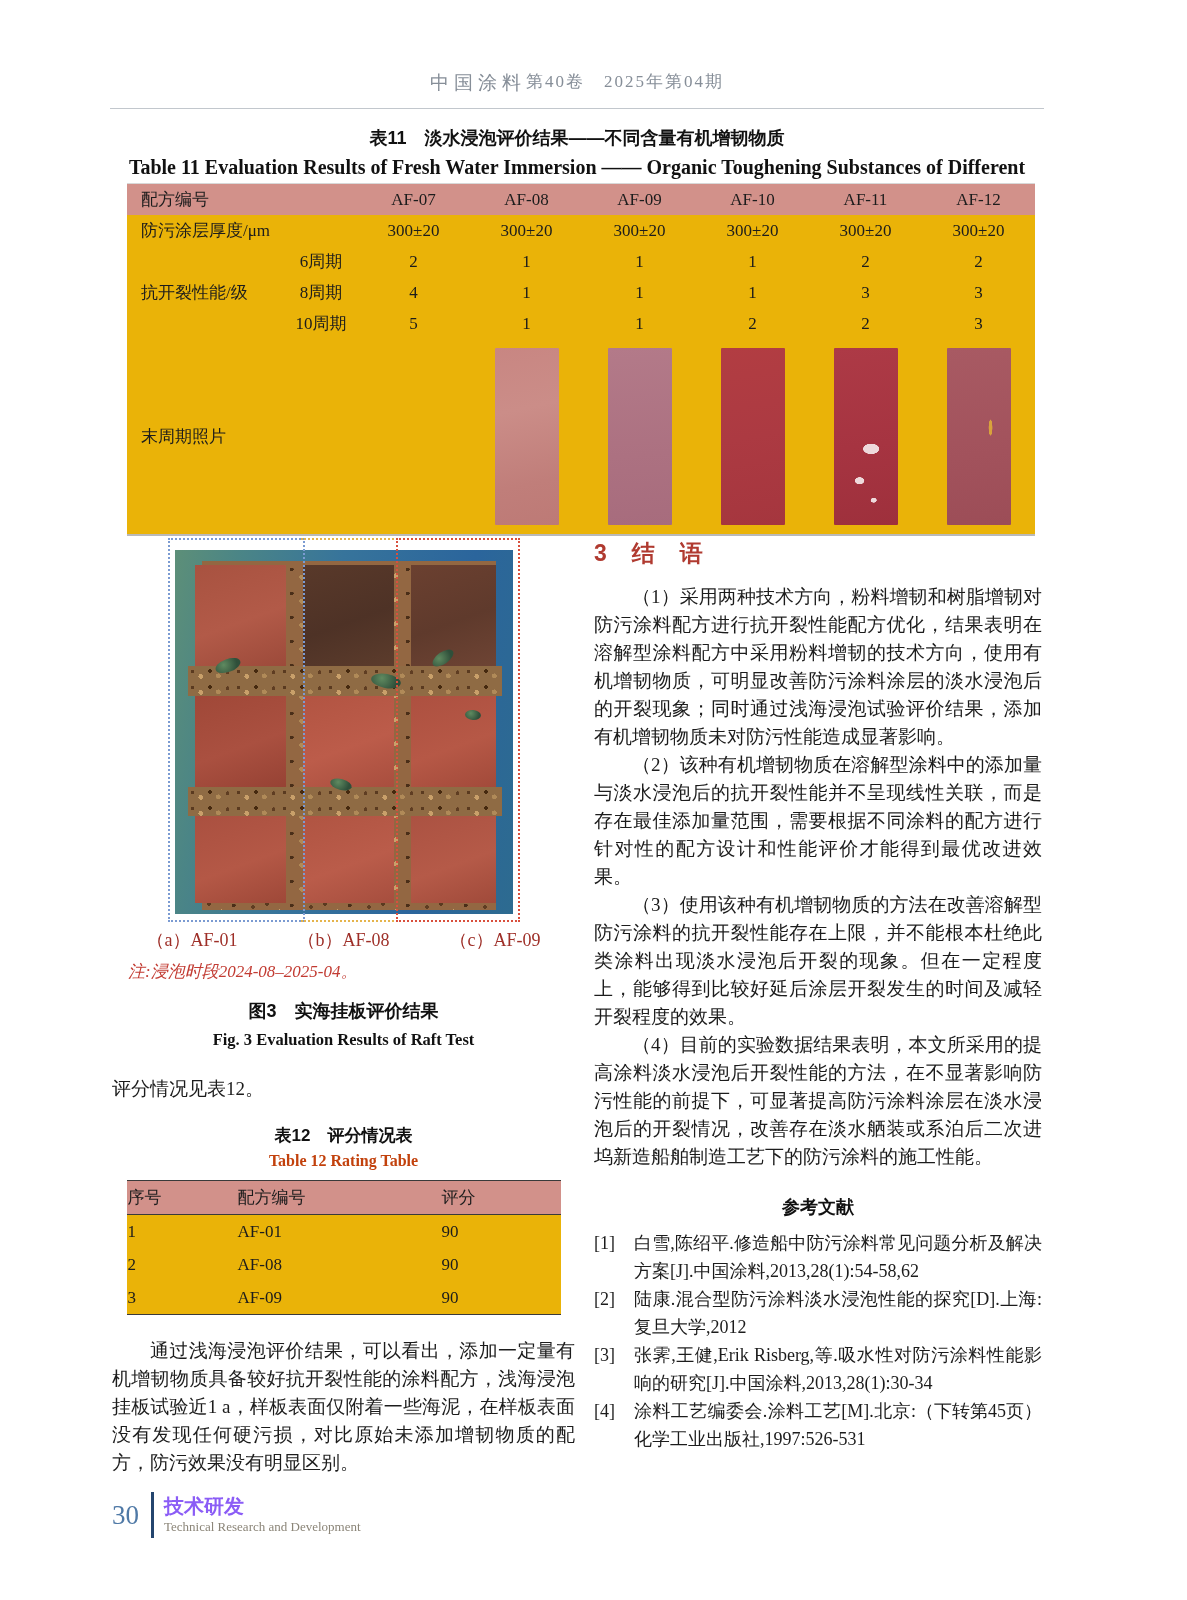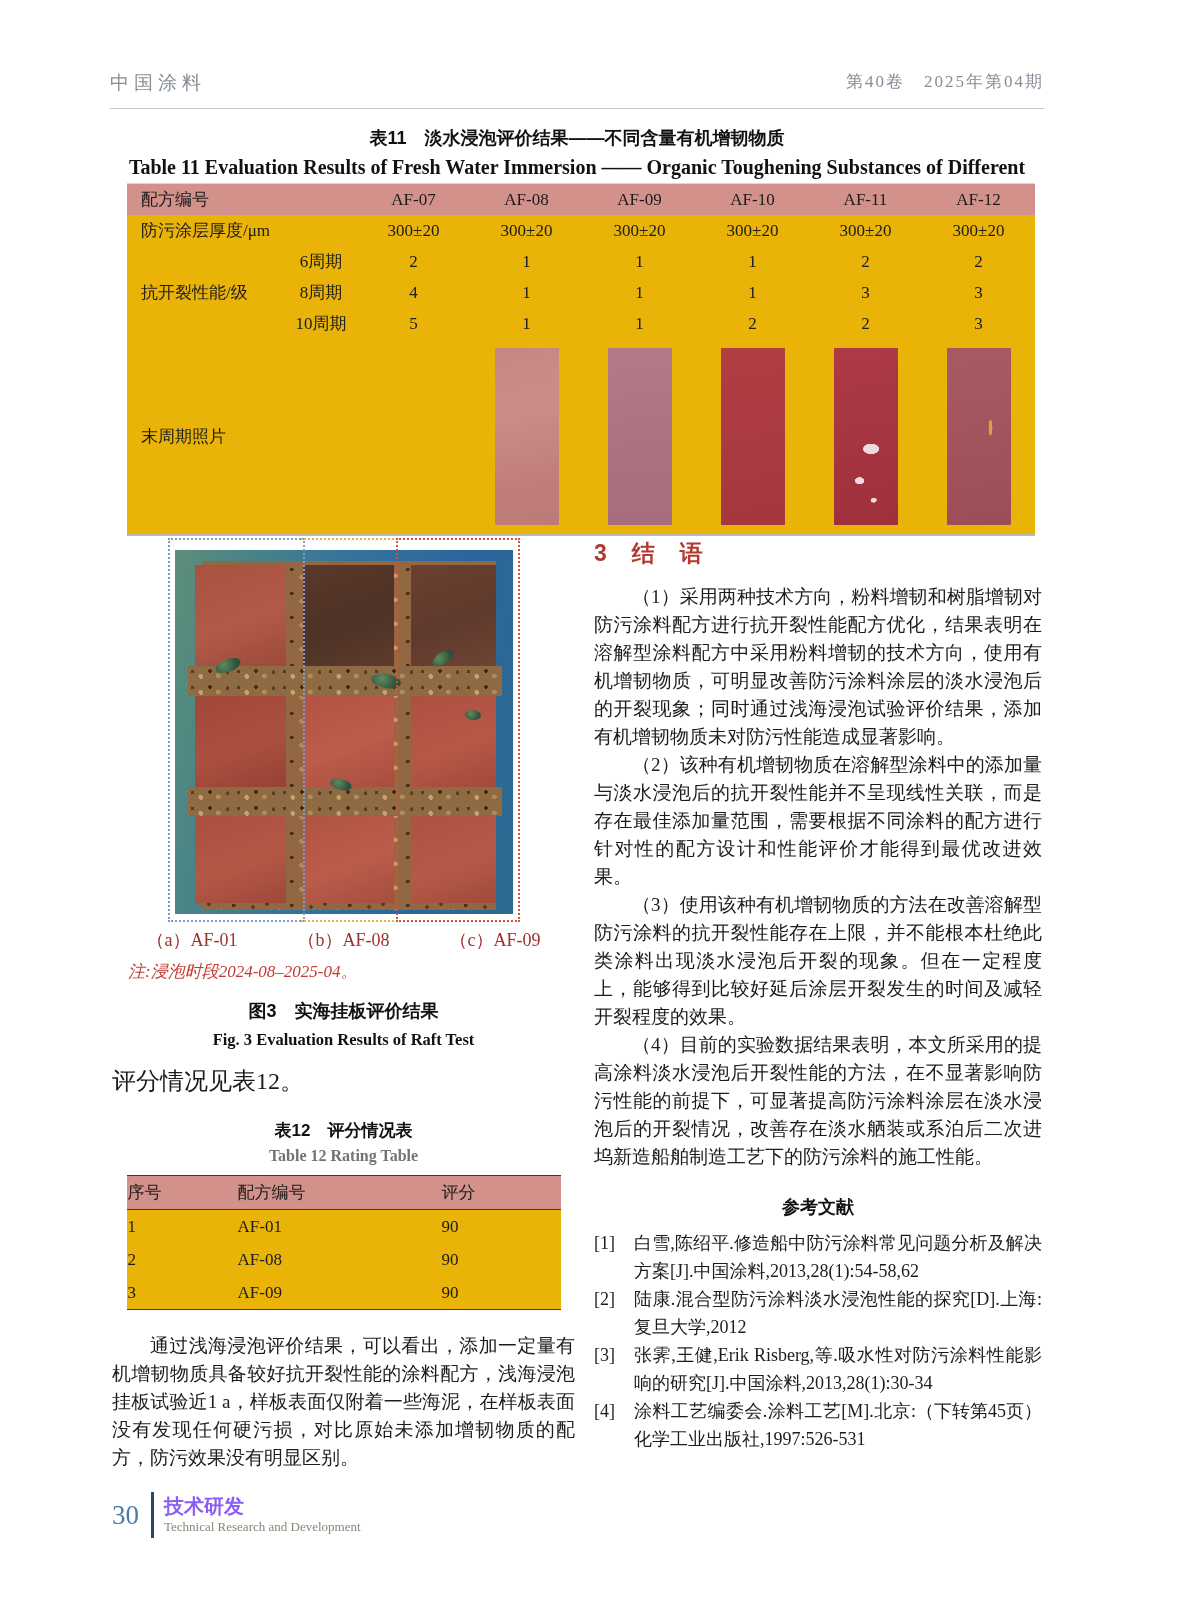--- a/index.html
+++ b/index.html
@@ -1,21 +1,21 @@
 <!DOCTYPE html>
 <html><head>
 <meta charset="utf-8">
 <style>
   html,body{margin:0;padding:0;background:#ffffff;}
   .page{position:relative;width:1187px;height:1600px;background:#fff;overflow:hidden;
         font-family:"Liberation Serif", serif;color:#1c1c1c;}
 
   
   .runhead{position:absolute;left:110px;right:143px;top:70px;height:38px;
-           border-bottom:1px solid #c2c7cd;display:flex;justify-content:space-between;align-items:flex-start;}
+           border-bottom:1px solid #c2c7cd;display:flex;justify-content:center;align-items:flex-start;}
   .runhead .jname{color:#868e98;font-size:19px;letter-spacing:5px;font-family:"Liberation Sans",sans-serif;}
   .runhead .issue{color:#868e98;font-size:17px;letter-spacing:2px;}
 
   
   .t11cap{position:absolute;left:110px;right:143px;top:126px;text-align:center;}
   .t11cap .zh{font-family:"Liberation Sans",sans-serif;font-weight:bold;font-size:18px;color:#111;}
   .t11cap .en{font-weight:bold;font-size:20px;margin-top:6px;color:#111;}
 
   
   table.t11{position:absolute;left:127px;top:183px;width:908px;border-collapse:collapse;table-layout:fixed;
@@ -90,24 +90,24 @@
   .dash{position:absolute;top:0;bottom:0;}
   .dash-a{left:0;width:38%;border:2px dotted #7b9bd2;}
   .dash-b{left:38%;width:27%;border:2px dotted #e5b44c;border-left:none;}
   .dash-c{left:65%;right:0;border:2px dotted #d94f3d;border-left:2px dotted #d94f3d;}
 
   .panelcaps{display:flex;justify-content:center;gap:60px;font-size:18px;color:#9e2f28;margin-top:2px;}
   .fignote{color:#c23b32;font-size:17px;font-style:italic;margin-top:8px;margin-left:16px;}
   .figcap-zh{font-family:"Liberation Sans",sans-serif;font-weight:bold;font-size:18px;text-align:center;margin-top:16px;color:#111;}
   .figcap-en{font-weight:bold;font-size:16.5px;text-align:center;margin-top:7px;color:#111;}
 
-  .lead{font-size:24px;margin:15px 0 0 0;}
+  .lead{font-size:19px;margin:26px 0 0 0;}
 
   .t12cap-zh{font-family:"Liberation Sans",sans-serif;font-weight:bold;font-size:17px;text-align:center;margin-top:22px;color:#111;}
-  .t12cap-en{font-weight:bold;font-size:16px;text-align:center;margin-top:5px;color:#737373;}
+  .t12cap-en{font-weight:bold;font-size:16px;text-align:center;margin-top:5px;color:#c2410c;}
   table.t12{width:434px;margin:10px auto 0 auto;border-collapse:collapse;table-layout:fixed;font-size:17px;
             border-top:1.5px solid #3a3a3a;border-bottom:1.5px solid #3a3a3a;}
   table.t12 td{height:31px;text-align:left;vertical-align:middle;}
   table.t12 tr.hd td{border-bottom:1px solid #3a3a3a;}
 
   .para{font-size:19px;line-height:28px;margin:0;text-align:justify;}
   .indent{text-indent:2em;}
   .leftcol .para{margin-top:22px;}
 
   

